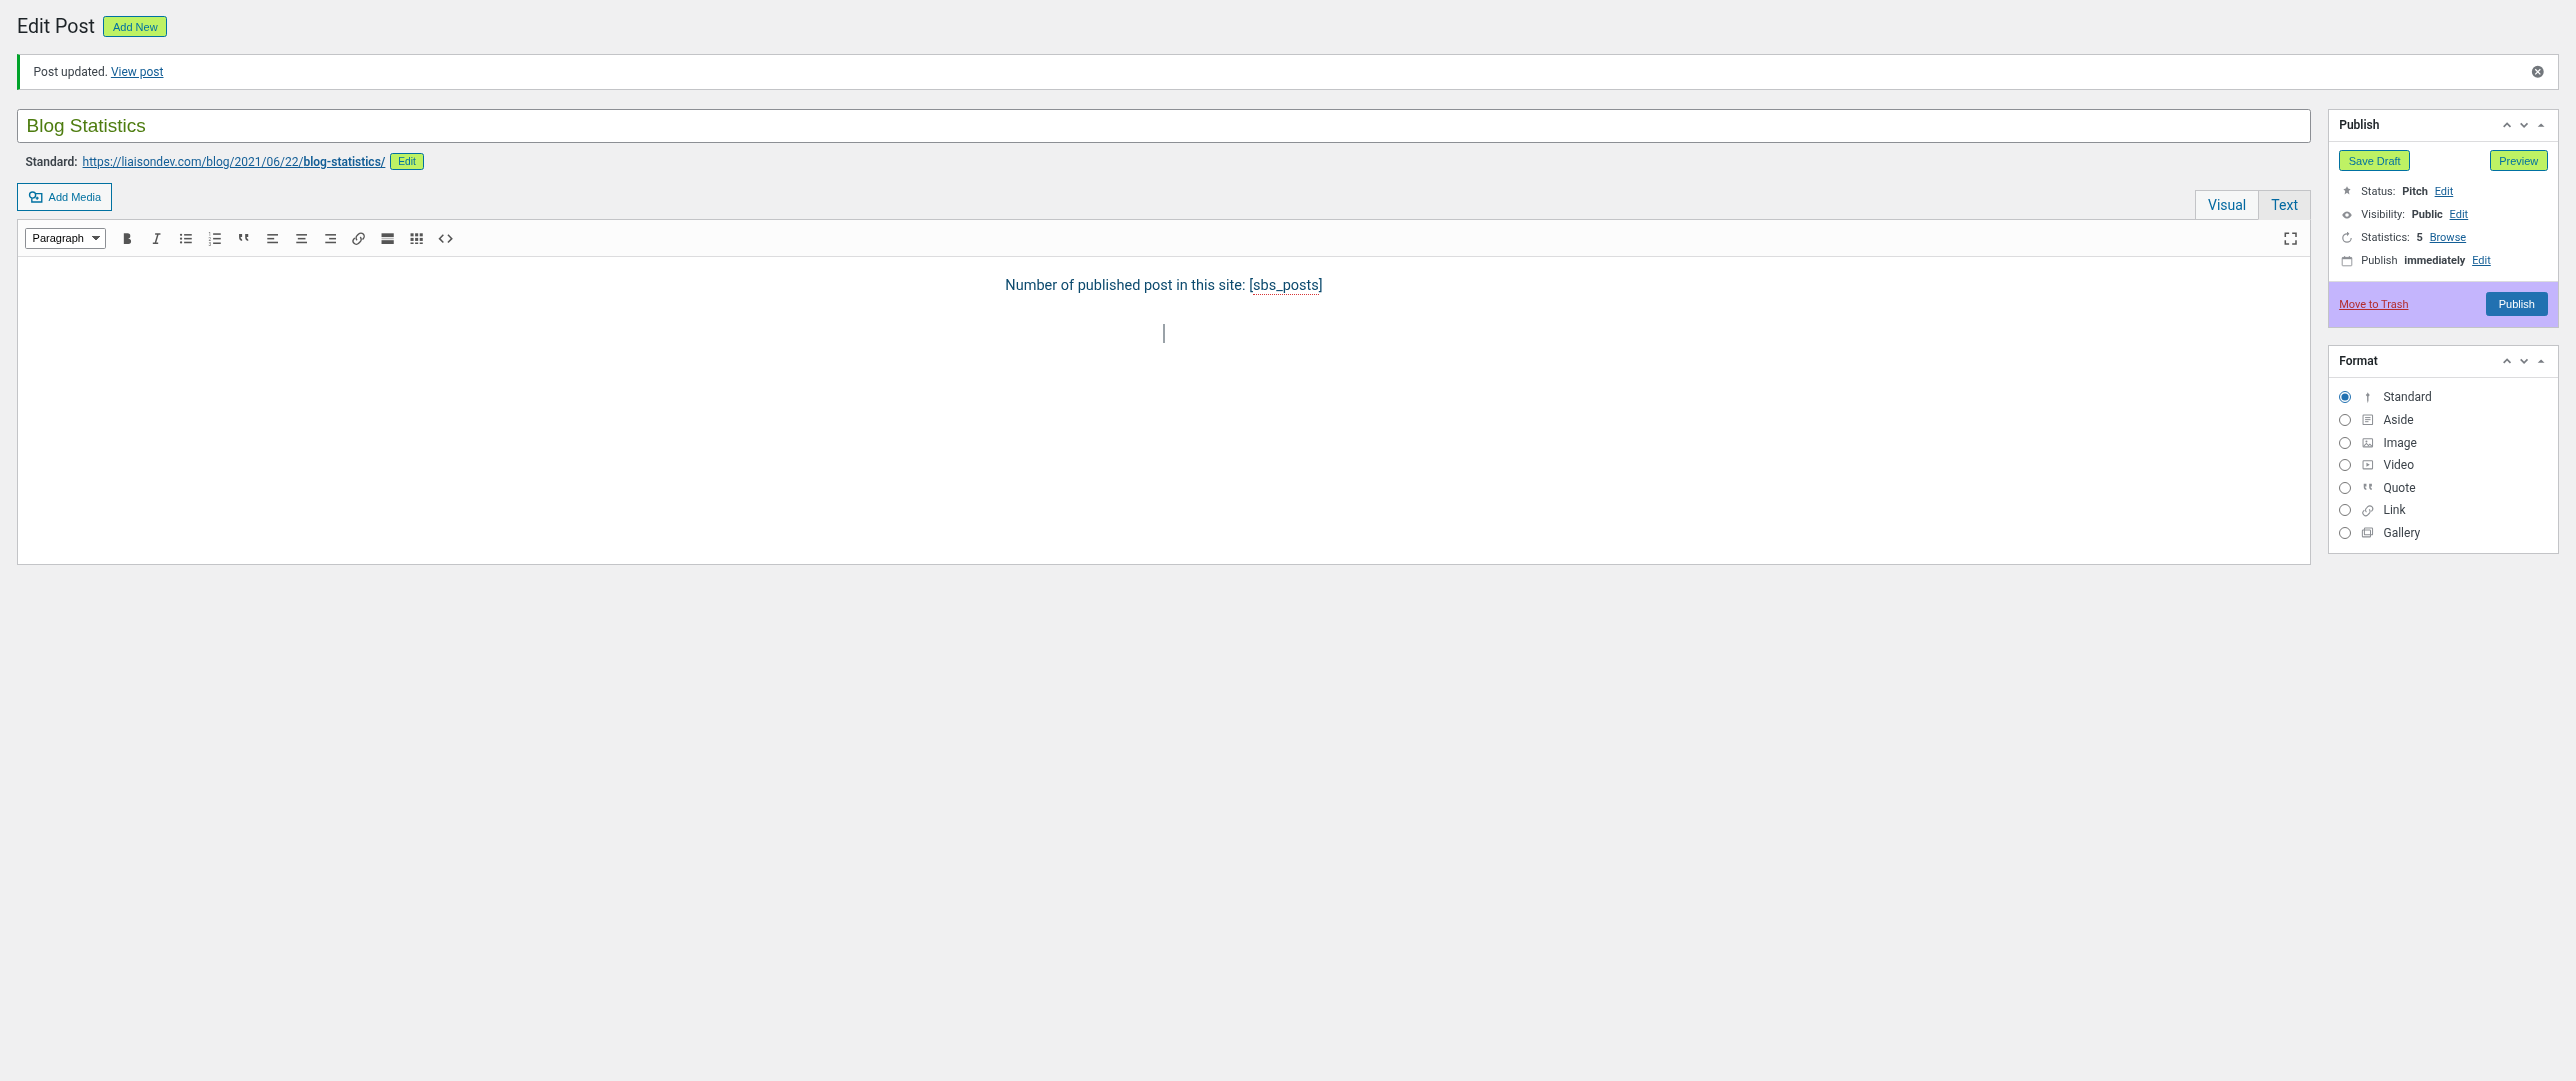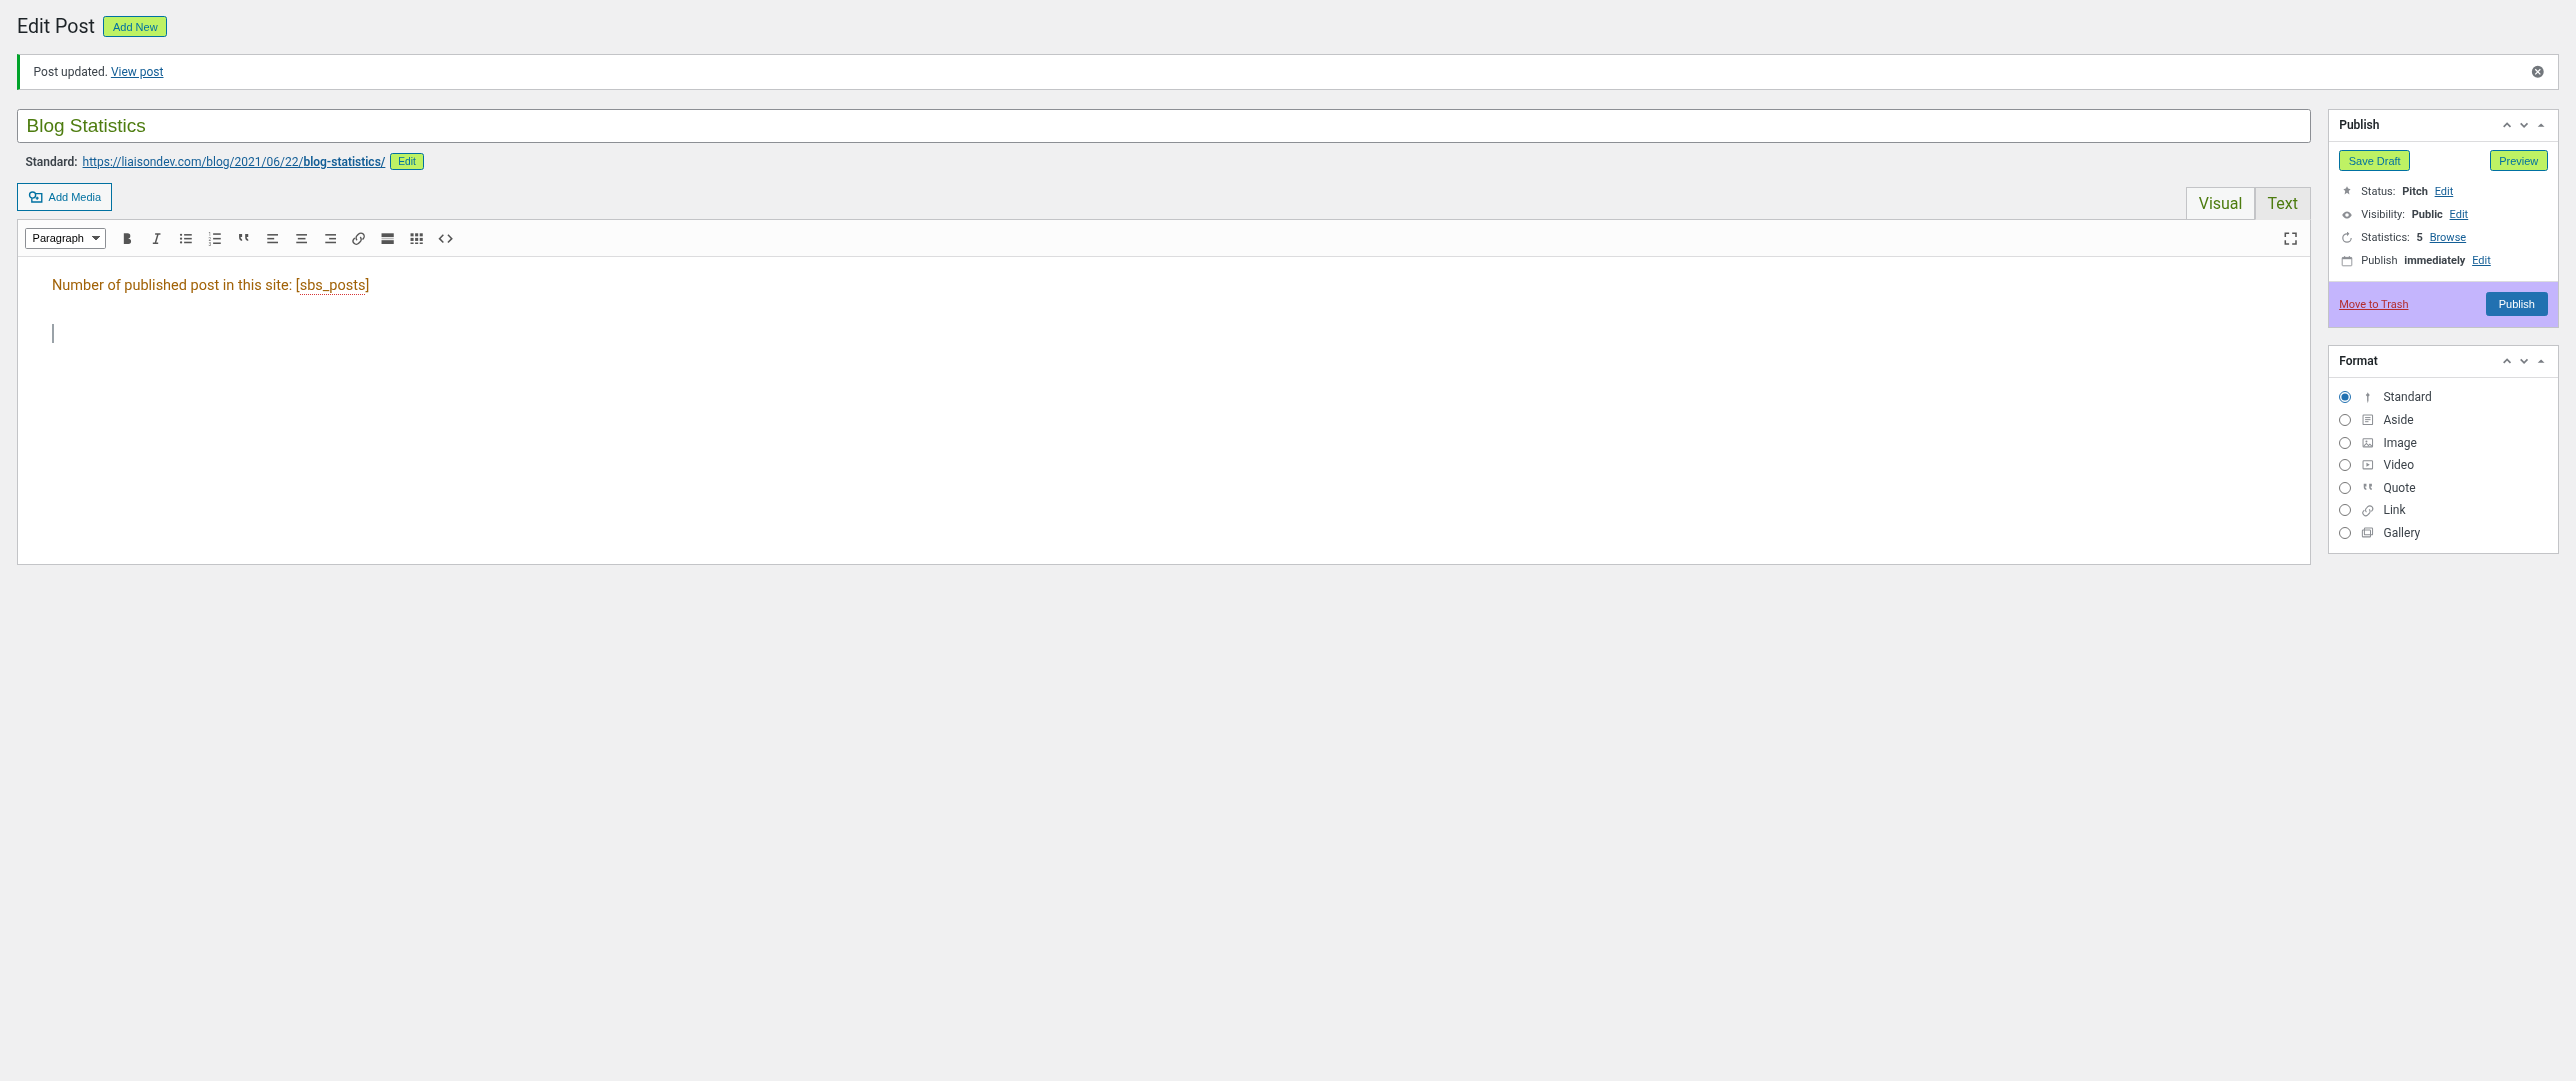--- a/index.html
+++ b/index.html
@@ -73,23 +73,23 @@
     align-items: center;
     gap: 5.1px;
     margin-bottom: 8.5px;
   }
   .media-icon { display:inline-flex; }
   .editor-tabs { display: flex; }
   .editor-tab {
     padding: 6px 12px;
     border: 0.9px solid #c3c4c7;
     background: #f0f0f1;
-    color: #4d7c0f;
+    color: #0369a1;
     cursor: pointer;
-    font-size: 16px;
+    font-size: 14px;
     margin-left: -0.9px;
     position: relative;
     bottom: -0.9px;
   }
   .editor-tab.active { background: #e8e8e8; border-bottom-color:#e8e8e8; }
   .editor-tab:not(.active){ background:#f6f7f7; }
   .editor-box { border: 0.9px solid #c3c4c7; background: #fff; }
   .toolbar {
     background: #fcfcfc;
     border-bottom: 0.9px solid #dcdcde;
@@ -115,22 +115,23 @@
     width: 25.6px; height: 25.6px;
     display: inline-flex; align-items: center; justify-content: center;
     cursor: pointer; border-radius: 1.7px;
     color: #555;
   }
   .tb-spacer { flex: 1; }
   .editor-content {
     min-height: 307px;
     padding: 17px 34px;
     font-size: 14.5px;
-    color: #a16207;
+    color: #0c4a6e;
     line-height: 1.6;
+    text-align: center;
   }
   .shortcode-span { border-bottom: 0.9px dotted #d63638; }
   .cursor-line { margin-top: 24px; }
   .cursor-caret { display:inline-block; width:1.7px; height:19px; background:#9aa2a8; vertical-align: middle; }
   .metabox {
     background: #fff;
     border: 0.9px solid #c3c4c7;
     margin-bottom: 17px;
   }
   .metabox-header {

